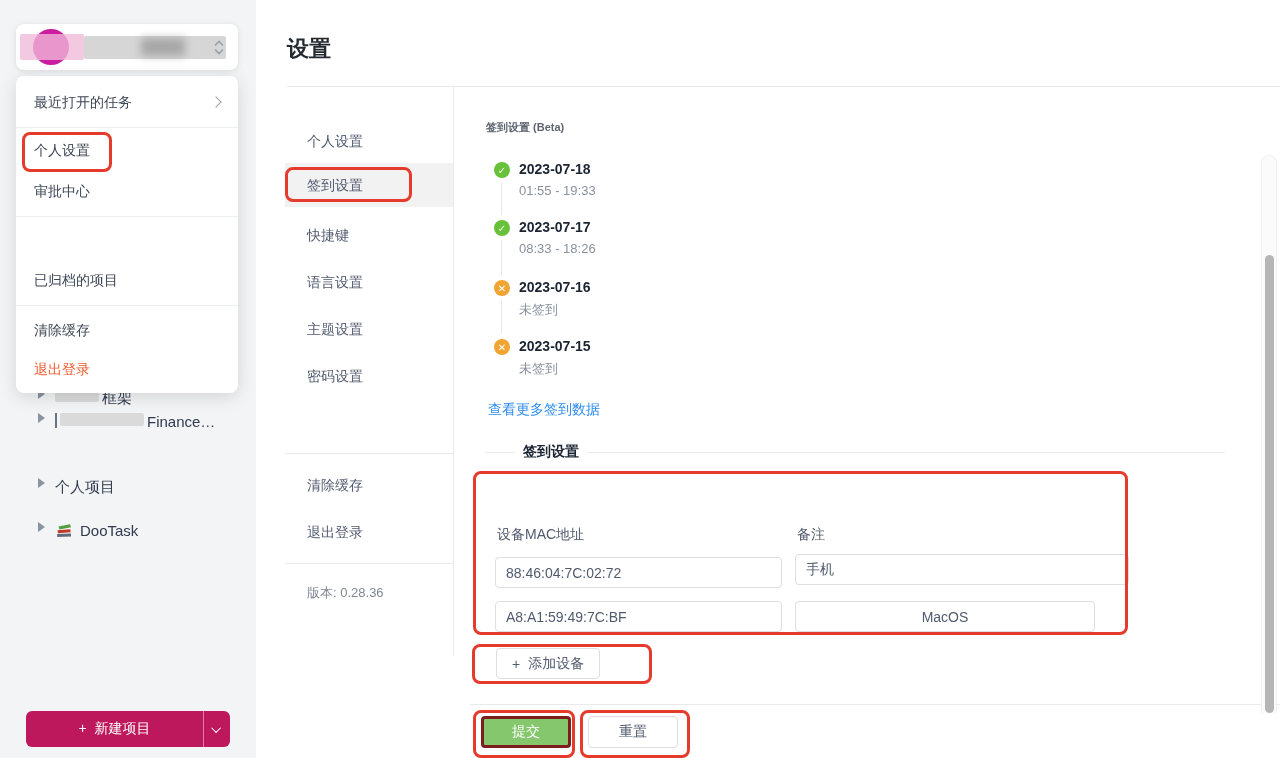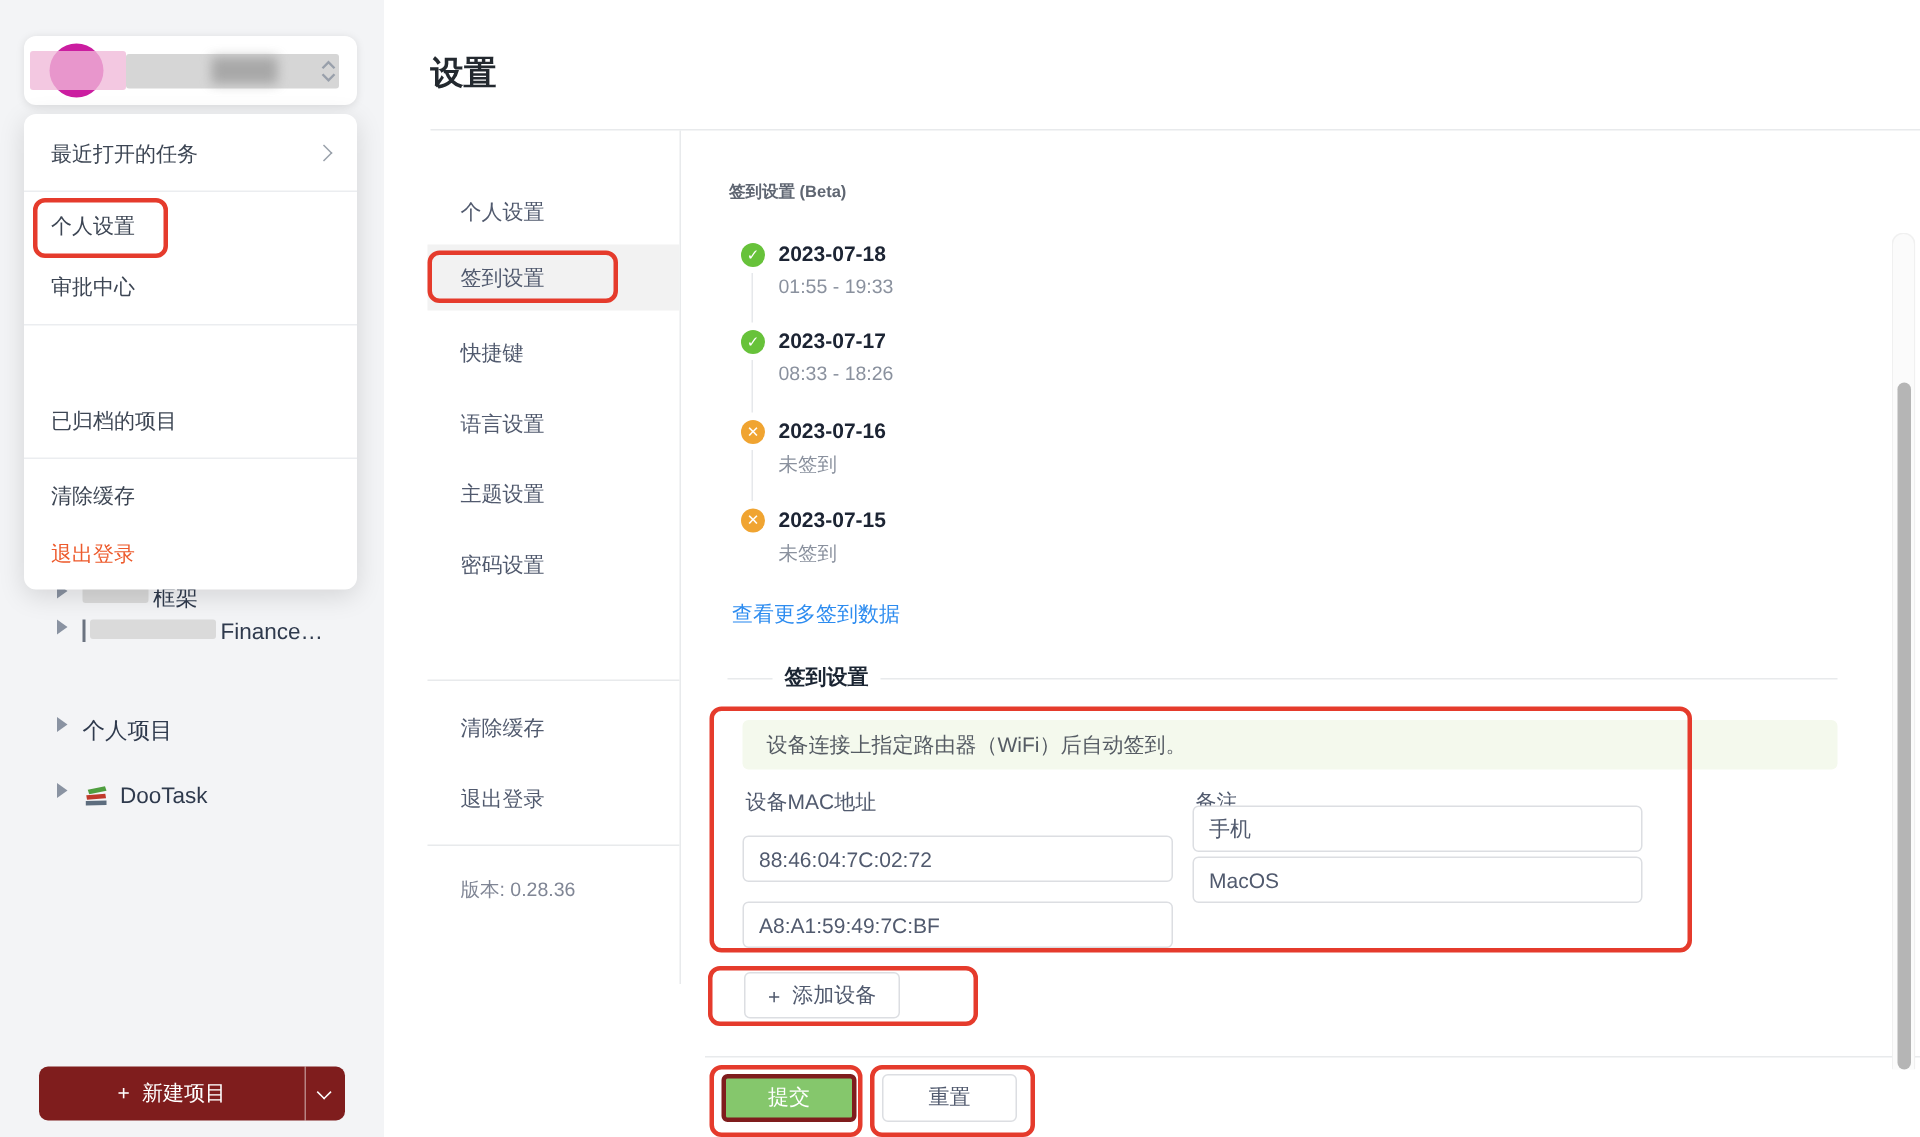--- a/index.html
+++ b/index.html
@@ -40,21 +40,21 @@
   }
 
   .proj { position:absolute; left:38px; height:22px; display:flex; align-items:flex-start; font-size:15px; color:#2f3a4d; cursor:pointer; white-space:nowrap; }
   .tri { width:0; height:0; border-left:7px solid #8a93a2; border-top:5px solid transparent; border-bottom:5px solid transparent; margin-right:10px; flex:none; }
   .pblur { height:13px; background:#dadada; border-radius:2px; margin-right:3px; flex:none; }
   .pbar { width:2px; height:15px; background:#6b7380; margin-right:3px; flex:none; }
   .books-icon { margin-right:7px; flex:none; }
 
   .new-project-btn {
     position:absolute; left:26px; top:711px; width:204px; height:36px;
-    background:#7f1d1d; border-radius:6px; color:#fff; font-size:14px;
+    background:#be185d; border-radius:6px; color:#fff; font-size:14px;
     display:flex; align-items:center; cursor:pointer;
   }
   .npb-main { width:177px; text-align:center; }
   .npb-sep { width:1px; height:36px; background:rgba(255,255,255,.45); }
   .npb-caret-wrap { width:26px; display:flex; justify-content:center; }
   .caret-down { width:7px; height:7px; border-left:1.5px solid #fff; border-bottom:1.5px solid #fff; transform:rotate(-45deg) translateY(-2px); }
   .plus-glyph { margin-right:8px; }
 
   
   .main { position:absolute; left:256px; top:0; width:1024px; height:758px; background:#fff; }
@@ -246,29 +246,28 @@
   </div>
 
   <div class="more-link">查看更多签到数据</div>
 
   <div class="section-divider">
     <span class="sd-line short"></span>
     <span class="sd-title">签到设置</span>
     <span class="sd-line long"></span>
   </div>
 
-  <div class="alert-box">设备连接上指定路由器（WiFi）后自动签到。</div>
 
   <div class="field-label" style="left:241px">设备MAC地址</div>
   <div class="field-label" style="left:541px">备注</div>
 
   <input class="ipt" style="left: 239px; top: 557px; width: 287px;" value="88:46:04:7C:02:72">
-  <input class="ipt" style="left: 539px; top: 537px; width: 300px;" value="手机">
+  <input class="ipt" style="left: 539px; top: 554px; width: 334px;" value="手机">
   <input class="ipt" style="left: 239px; top: 601px; width: 287px;" value="A8:A1:59:49:7C:BF">
-  <input class="ipt" style="left: 539px; top: 571px; width: 300px;" value="MacOS">
+  <input class="ipt" style="left: 539px; top: 601px; width: 300px; text-align: center;" value="MacOS">
 
   <div class="add-btn">
     <span class="plus-glyph">+</span>
     <span>添加设备</span>
   </div>
 
   <div class="footer-divider"></div>
   <div class="btn submit">提交</div>
   <div class="btn reset">重置</div>
 

